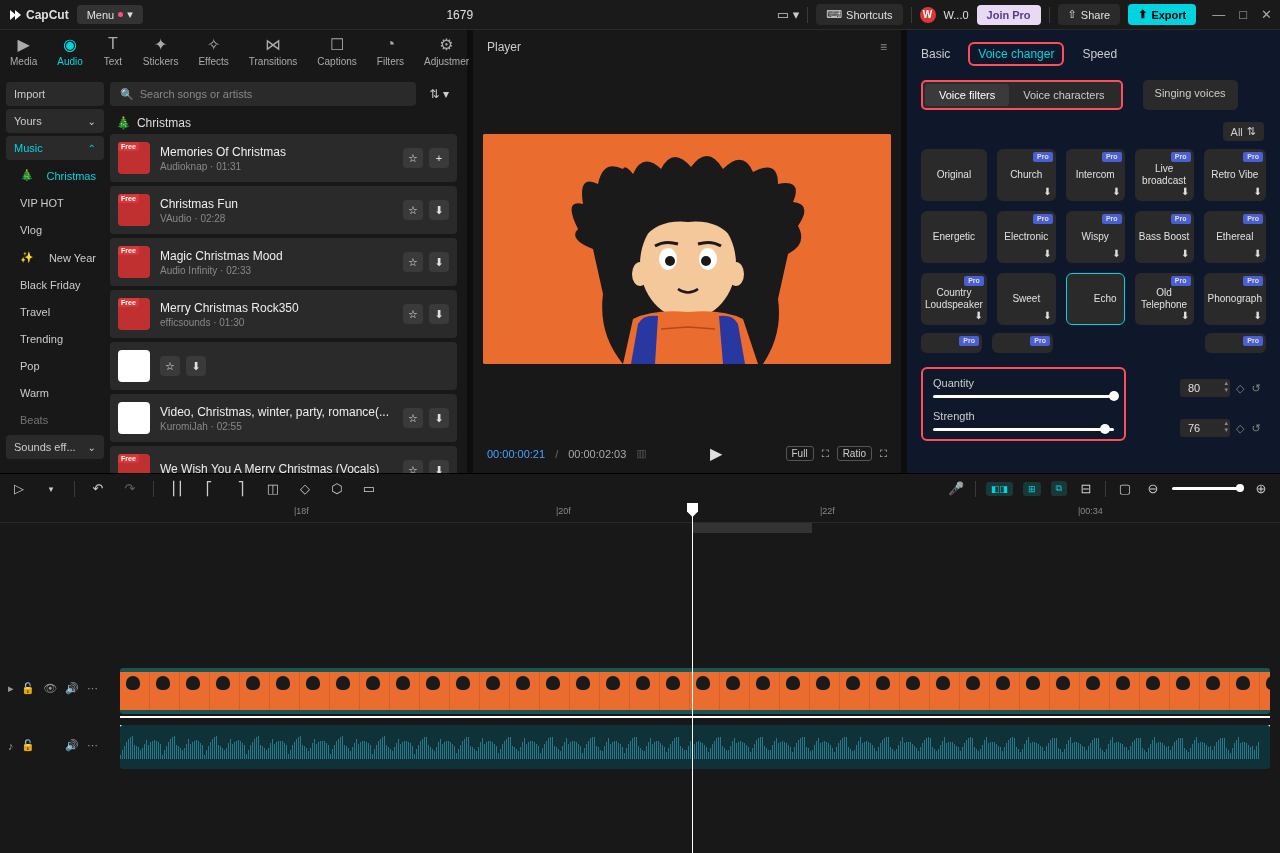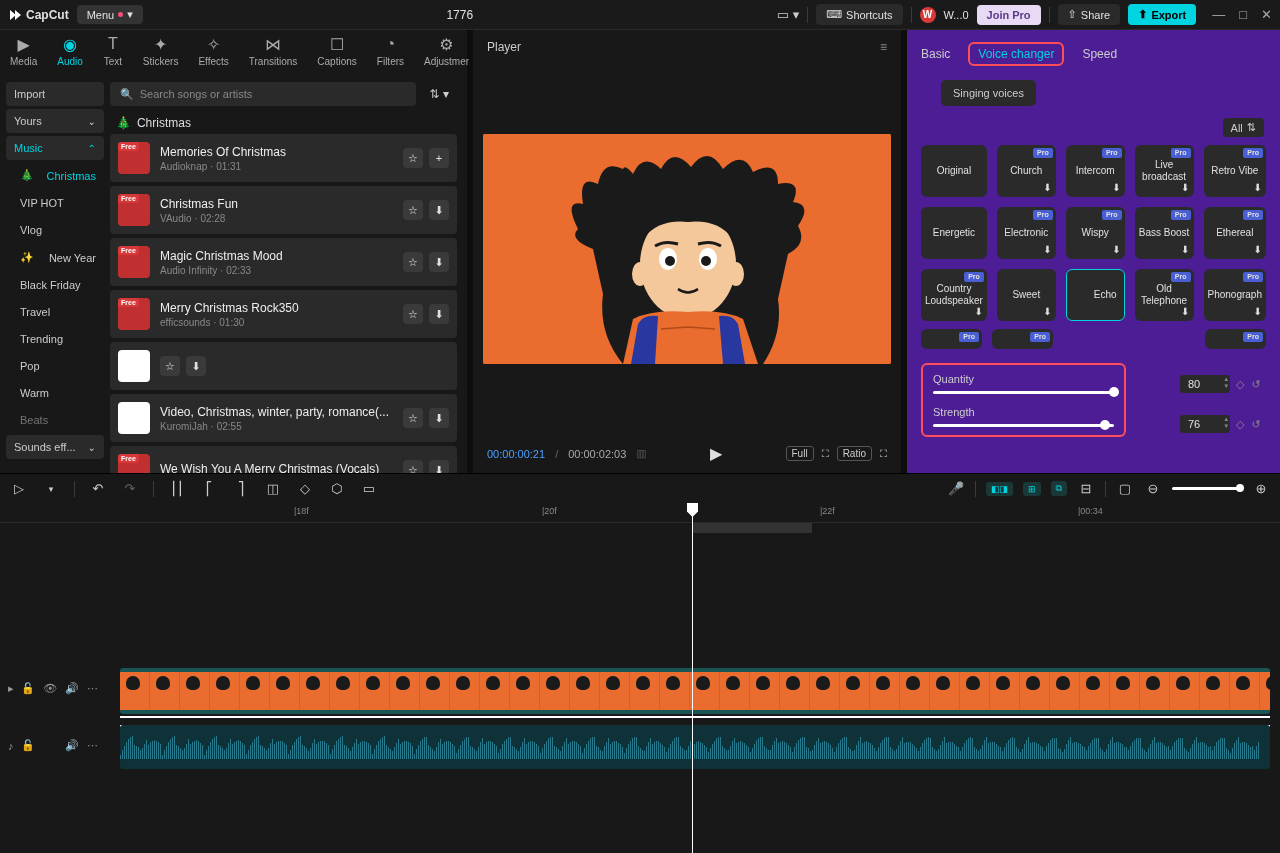--- a/index.html
+++ b/index.html
@@ -58,21 +58,21 @@
 .preview-img { width: 408px; height: 230px; background: #ea6c2f; border-radius: 2px; position: relative; overflow: hidden; }
 .goku { position: absolute; inset: 0; }
 .player-controls { padding: 10px 14px; display: flex; align-items: center; gap: 10px; font-size: 11px; }
 .time-cur { color: #4aa0ff; }
 .time-dur { color: #aaa; }
 .play-btn { margin: 0 auto; font-size: 16px; cursor: pointer; }
 .pc-right { display: flex; gap: 8px; align-items: center; font-size: 10px; color: #ccc; }
 .pc-badge { border: 1px solid #555; padding: 1px 5px; border-radius: 3px; font-size: 10px; }
 
 
-.right-panel { flex: 1; background: #4c1d95; margin-left: 6px; display: flex; flex-direction: column; padding: 0; }
+.right-panel { flex: 1; background: #0f172a; margin-left: 6px; display: flex; flex-direction: column; padding: 0; }
 .rp-tabs { display: flex; padding: 12px 14px 8px; gap: 18px; align-items: center; }
 .rp-tab { font-size: 12px; color: #ccc; cursor: pointer; padding: 4px 0; }
 .rp-tab.active { color: #00d4e0; }
 .hl-red { border: 2px solid #ff4d5a; border-radius: 6px; padding: 3px 8px !important; }
 .rp-subtabs { display: flex; gap: 0; margin: 6px 14px; }
 .rp-subtab-group { display: flex; background: #2a2a2a; border-radius: 5px; padding: 2px; border: 2px solid #ff4d5a; }
 .rp-subtab { padding: 5px 14px; font-size: 11px; border-radius: 3px; cursor: pointer; color: #ccc; }
 .rp-subtab.active { background: #3a3a3a; color: #fff; }
 .rp-subtab-solo { margin-left: 20px; padding: 7px 12px; font-size: 11px; background: #2a2a2a; border-radius: 5px; color: #ccc; }
 .rp-all { margin-left: auto; margin-right: 16px; margin-top: 6px; font-size: 11px; color: #ccc; display: flex; align-items: center; gap: 4px; background:#2a2a2a; padding:3px 8px; border-radius:4px; align-self:flex-end; }
@@ -132,21 +132,21 @@
     <svg width="14" height="14" viewBox="0 0 14 14">
         <path d="M2 2 L8 7 L2 12 Z M7 2 L13 7 L7 12 Z" fill="#fff"></path>
       </svg>
     <span>CapCut</span>
   </div>
   <div class="menu-btn">
     <span>Menu</span>
     <span class="menu-dot"></span>
     <span>▾</span>
   </div>
-  <div class="title-center">1776</div>
+  <div class="title-center">1679</div>
   <div class="titlebar-right">
     <div style="color:#ccc;font-size:13px;">▭ ▾</div>
     <div style="width:1px;height:16px;background:#3a3a3a;"></div>
     <div class="tb-btn">
       <span>⌨</span>
       <span>Shortcuts</span>
     </div>
     <div style="width:1px;height:16px;background:#3a3a3a;"></div>
     <div class="w-badge">W</div>
     <span style="font-size:11px;">W...0</span>
@@ -380,20 +380,24 @@
     </div>
   </div>
 
   <div class="right-panel">
     <div class="rp-tabs">
       <div class="rp-tab">Basic</div>
       <div class="rp-tab active hl-red">Voice changer</div>
       <div class="rp-tab">Speed</div>
     </div>
     <div class="rp-subtabs">
+      <div class="rp-subtab-group">
+        <div class="rp-subtab active">Voice filters</div>
+        <div class="rp-subtab">Voice characters</div>
+      </div>
       <div class="rp-subtab-solo">Singing voices</div>
     </div>
     <div class="rp-all">
         <span>All</span> 
         <span>⇅</span>
       </div>
     <div class="voice-grid" id="voice-grid">
         <div class="voice-item">
           <span>Original</span>
         </div>
@@ -540,21 +544,21 @@
     <span class="tl-tool">▢</span>
     <span class="tl-tool">⊖</span>
     <div class="zoom-slider"></div>
     <span class="tl-tool">⊕</span>
   </div>
 </div>
 
 <div class="timeline">
   <div class="ruler" id="ruler">
       <span class="ruler-mark" style="left: 294px;">|18f</span>
-      <span class="ruler-mark" style="left: 542px;">|20f</span>
+      <span class="ruler-mark" style="left: 556px;">|20f</span>
       <span class="ruler-mark" style="left: 820px;">|22f</span>
       <span class="ruler-mark" style="left: 1078px;">|00:34</span>
     </div>
   <div class="clip-shadow"></div>
   <div class="playhead"></div>
 
   <div class="track-area">
     <div class="track-controls" style="top:14px;">
       <span>▸</span>
       <span>🔓</span>

